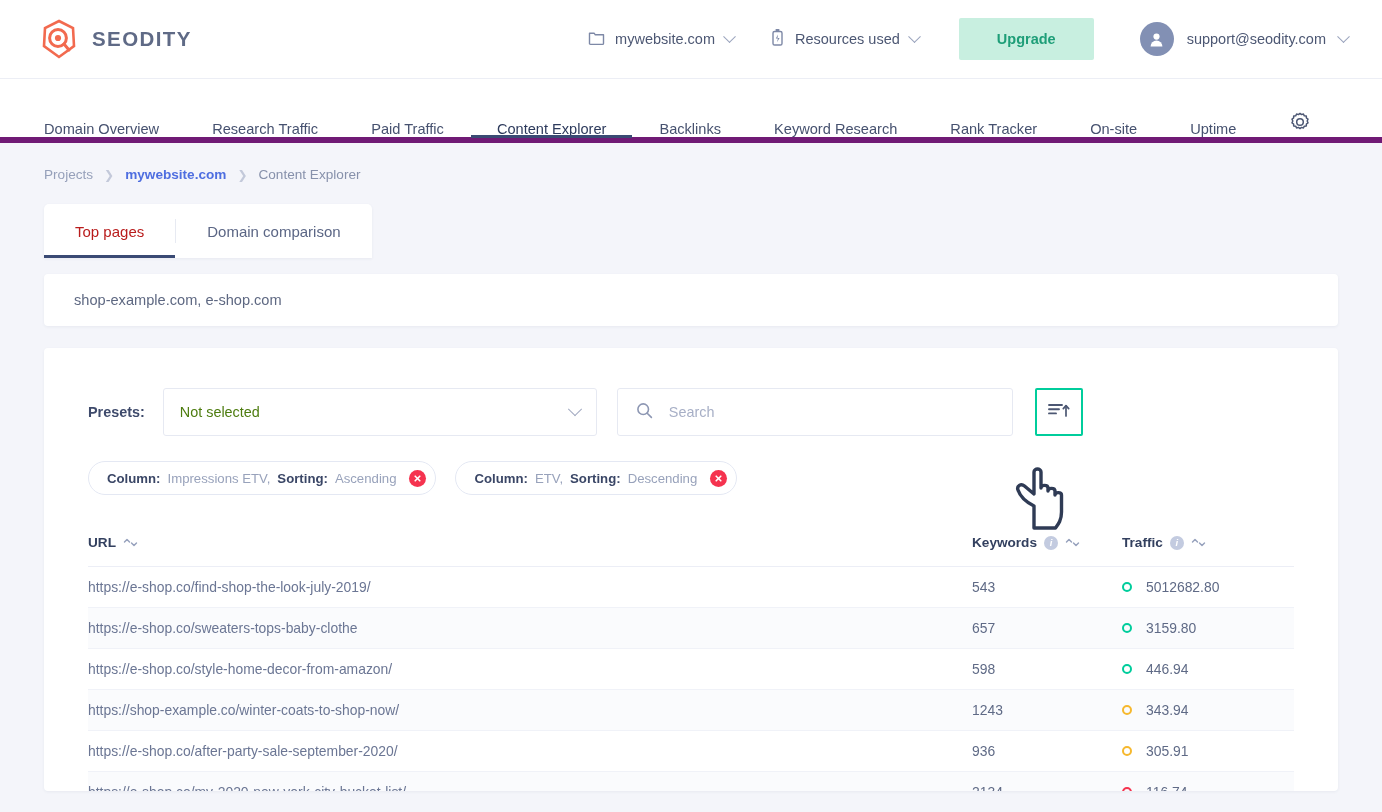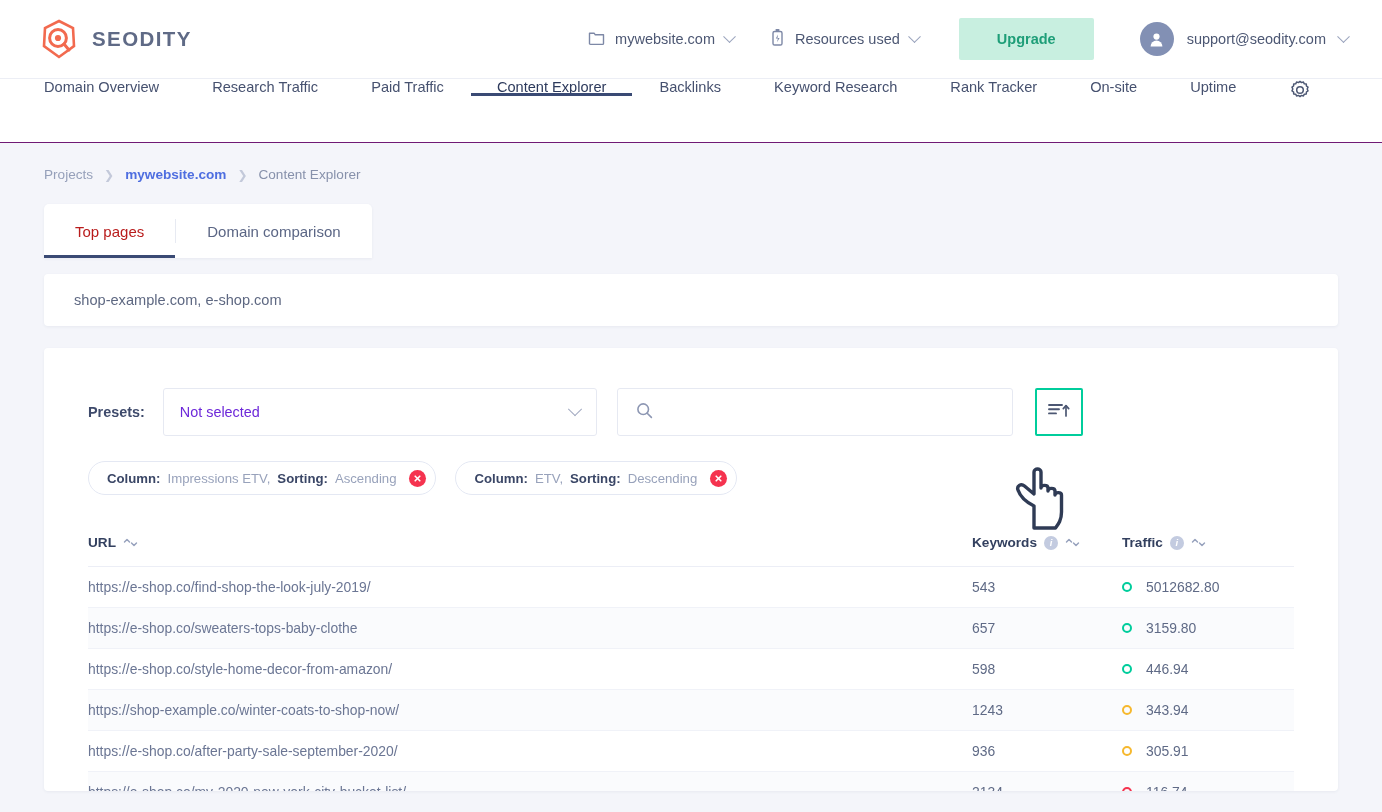--- a/index.html
+++ b/index.html
@@ -45,23 +45,23 @@
   }
   .avatar {
     width: 34px; height: 34px; border-radius: 50%;
     background: #8290b4; display: flex; align-items: center; justify-content: center;
     flex: none;
   }
 
   
   .navbar {
     height: 64px; background: #fff;
-    display: flex; align-items: flex-start;
+    display: flex; align-items: flex-end;
     padding: 0 24px 0 18px;
-    border-bottom: 1px solid #701a75;
+    border-bottom: 6px solid #701a75;
     position: relative;
   }
   .nav-item {
     display: flex; align-items: center; justify-content: center;
     padding: 0 26px; font-size: 14.6px; color: #46516f;
     cursor: pointer; position: relative; white-space: nowrap;
   }
   .nav-item.active { color: #2d3a5c; font-weight: 400; }
   .nav-item.active::after {
     content: ""; position: absolute; left: 0; right: 0; bottom: -1px;
@@ -108,21 +108,21 @@
     box-shadow: 0 1px 3px rgba(70,80,120,.07);
     padding: 40px 44px 0;
     height: 443px; overflow: hidden;
   }
 
   .controls { display: flex; align-items: center; }
   .presets-label { font-size: 14.4px; font-weight: 700; color: #3e4a6b; margin-right: 18px; }
   .select {
     width: 434px; height: 48px; border: 1px solid #e6e9f2; border-radius: 3px;
     display: flex; align-items: center; padding: 0 16px;
-    font-size: 14.4px; color: #6d28d9; cursor: pointer;
+    font-size: 14.4px; color: #4d7c0f; cursor: pointer;
   }
   .select .caret { margin-left: auto; border-color: #a3abc2; width: 10px; height: 10px; }
   .searchbox {
     width: 396px; height: 48px; border: 1px solid #e6e9f2; border-radius: 3px;
     display: flex; align-items: center; gap: 16px; padding: 0 18px;
     margin-left: 20px;
   }
   .searchbox input {
     border: none; outline: none; font-size: 14.4px; color: #4c5773;
     font-family: inherit; width: 100%; background: transparent;
@@ -297,20 +297,21 @@
         <span class="caret"></span>
       </div>
 
       <div class="searchbox">
         <span>
           <svg width="17" height="17" viewBox="0 0 17 17">
             <circle cx="7.2" cy="7.2" r="5.3" fill="none" stroke="#8d97b3" stroke-width="1.6"></circle>
             <line x1="11.2" y1="11.2" x2="15.4" y2="15.4" stroke="#8d97b3" stroke-width="1.6" stroke-linecap="round"></line>
           </svg>
         </span>
+        <input type="text" placeholder="Search" style="">
       </div>
 
       <div class="sort-btn">
         <span>
           <svg width="23" height="21" viewBox="0 0 23 21">
             <line x1="2" y1="5" x2="15" y2="5" stroke="#4c5773" stroke-width="1.9" stroke-linecap="round"></line>
             <line x1="2" y1="9.2" x2="12" y2="9.2" stroke="#4c5773" stroke-width="1.9" stroke-linecap="round"></line>
             <line x1="2" y1="13.4" x2="9" y2="13.4" stroke="#4c5773" stroke-width="1.9" stroke-linecap="round"></line>
             <line x1="19" y1="16" x2="19" y2="6" stroke="#4c5773" stroke-width="1.7" stroke-linecap="round"></line>
             <path d="M16.3 8.6 L19 5.6 L21.7 8.6" fill="none" stroke="#4c5773" stroke-width="1.7" stroke-linecap="round" stroke-linejoin="round"></path>

